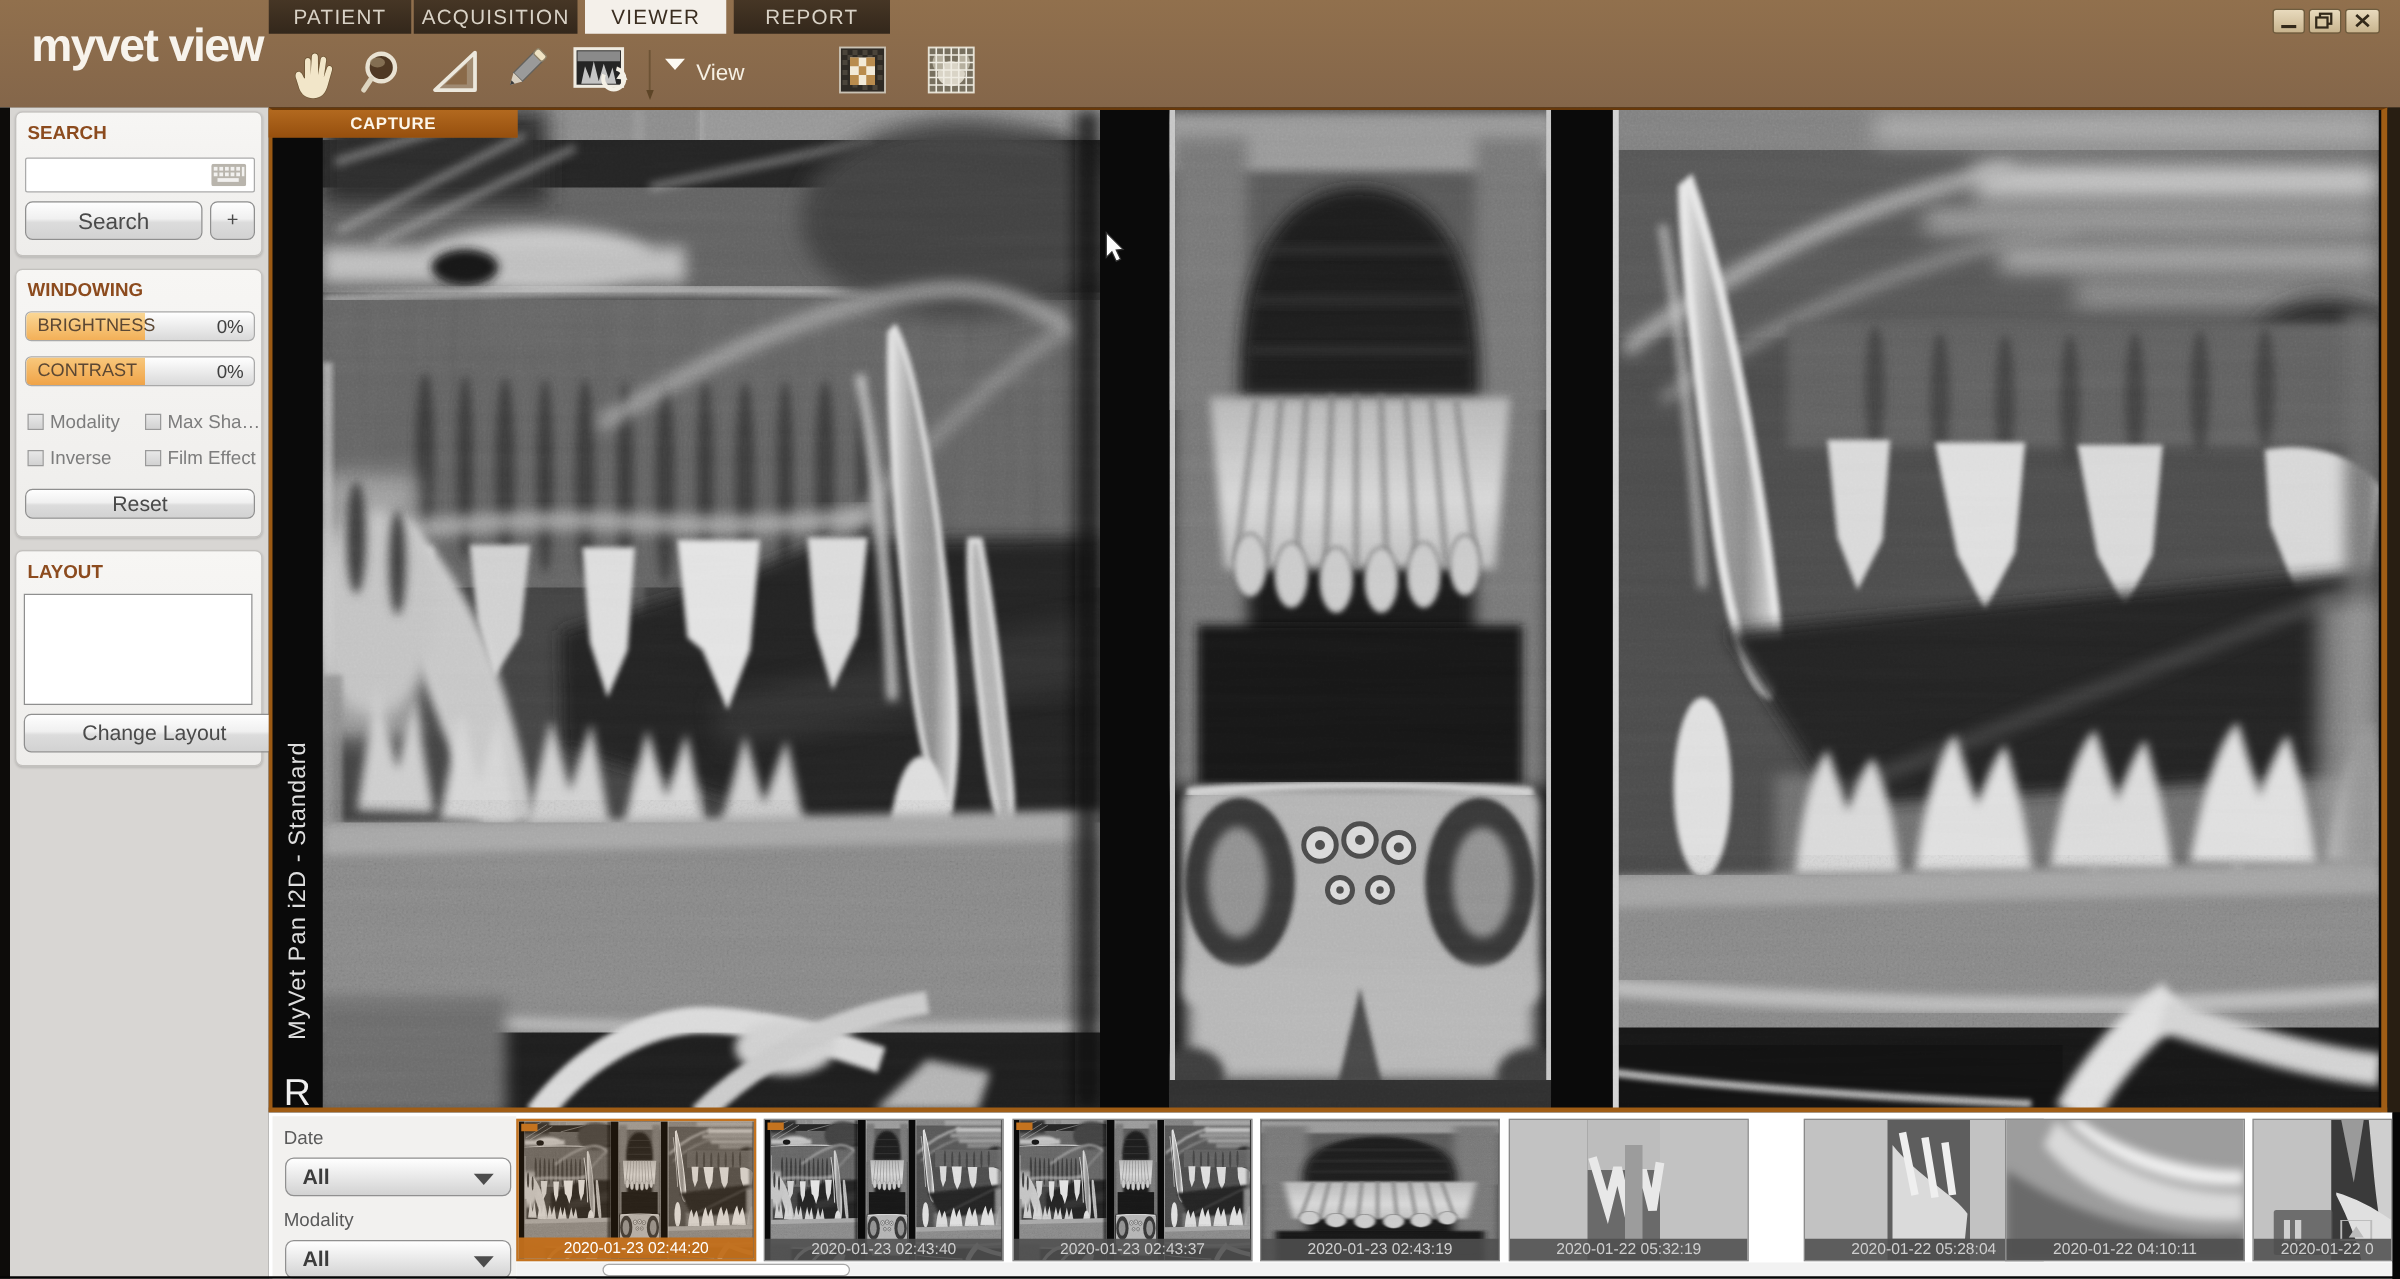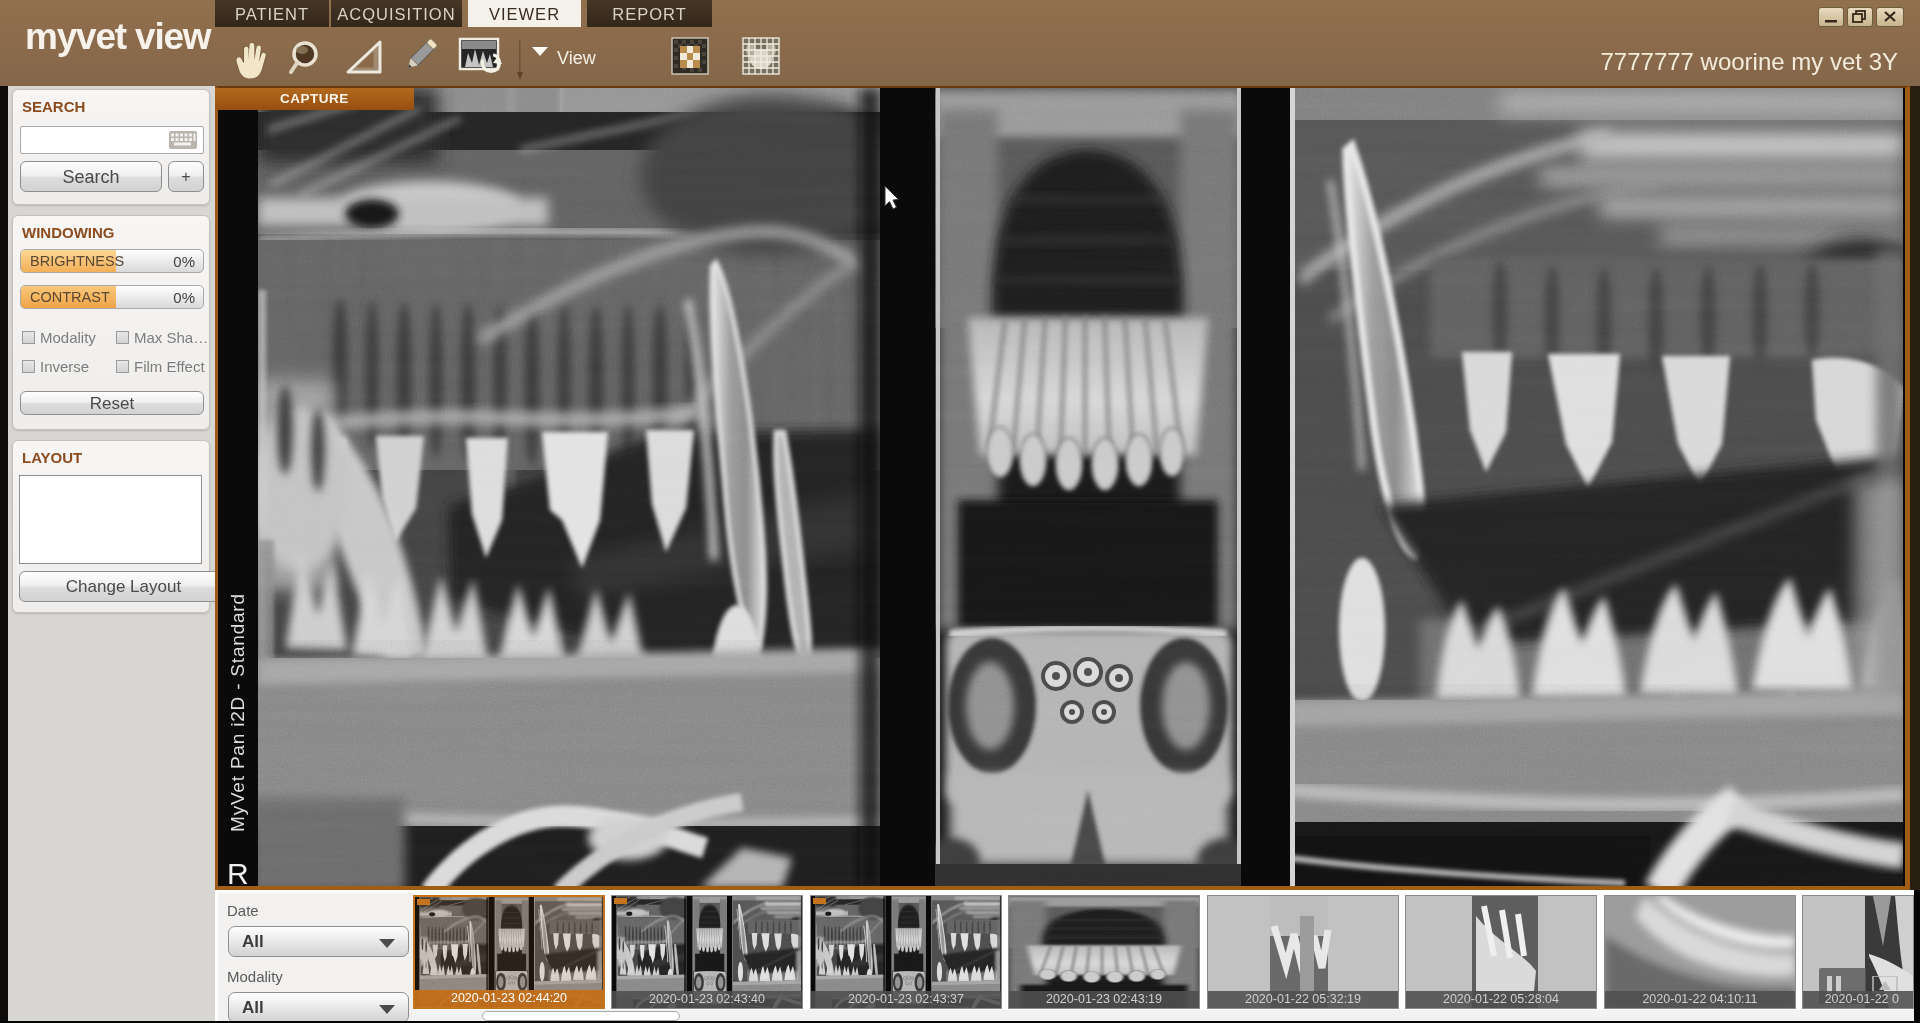--- a/index.html
+++ b/index.html
@@ -56,21 +56,20 @@
 <div id="root">
 
   <div id="header"></div>
   <div id="logo">myvet view</div>
   <div id="tabs">
     <div class="tab" style="left:0; width:114px;">PATIENT</div>
     <div class="tab" style="left:116px; width:131px;">ACQUISITION</div>
     <div class="tab active" style="left:253px; width:113px;">VIEWER</div>
     <div class="tab" style="left:372px; width:125px;">REPORT</div>
   </div>
-  <div id="patient-info">7777777 woorine my vet 3Y</div>
   <div id="viewtxt">View</div>
 
   <svg class="ticon" style="left:220px; top:30px;" width="600" height="56" viewBox="0 0 600 56">
 
     <g transform="translate(10,10)">
       <g fill="#f2e6c9" stroke="#6b5434" stroke-width="1.1">
         <path d="M7 23 C5 18 9 15.5 11.5 19 L14 23.5 L14 9 C14 5.5 18.5 5.5 18.5 9 L18.5 20"></path>
         <path d="M18.5 20 L19.5 5 C19.8 1.8 24.2 2 24.3 5.3 L24.5 20"></path>
         <path d="M24.5 20 L26.5 7.5 C27.1 4.4 31.3 5 30.9 8.3 L29 22"></path>
         <path d="M29 22 L31.5 14.5 C32.6 11.5 36.4 12.8 35.6 16 L32.5 27 C30.5 35 27 38.5 20.5 38.5 C15 38.5 11.5 36 9.5 31 L7 23"></path>
@@ -576,21 +575,21 @@
     <div class="thumb" style="left:992px;">
       <svg width="190" height="112">
         <rect width="190" height="112" fill="#c2c2c2"></rect>
         <rect x="62" y="0" width="58" height="112" fill="#6a6a6a"></rect>
         <rect x="62" y="0" width="58" height="40" fill="#bdbdbd"></rect>
         <path d="M66,30 L78,70 L86,38 L96,80 L106,40 L114,72 L120,34" stroke="#e8e8e8" stroke-width="7" fill="none"></path>
         <rect x="92" y="20" width="14" height="80" fill="#9c9c9c"></rect>
       </svg>
       <div class="cap">2020-01-22 05:32:19</div>
     </div>
-    <div class="thumb" style="left:1190px;">
+    <div class="thumb" style="left:1228px;">
       <svg width="190" height="112">
         <rect width="190" height="112" fill="#c2c2c2"></rect>
         <rect x="66" y="0" width="66" height="112" fill="#5e5e5e"></rect>
         <path d="M70,20 C90,45 120,60 130,75 L128,95 L70,95 Z" fill="#dadada"></path>
         <path d="M78,10 L88,60 M96,14 L104,62 M112,18 L118,60" stroke="#efefef" stroke-width="6"></path>
       </svg>
       <div class="cap">2020-01-22 05:28:04</div>
     </div>
     <div class="thumb" style="left:1389px;">
       <svg width="190" height="112">

